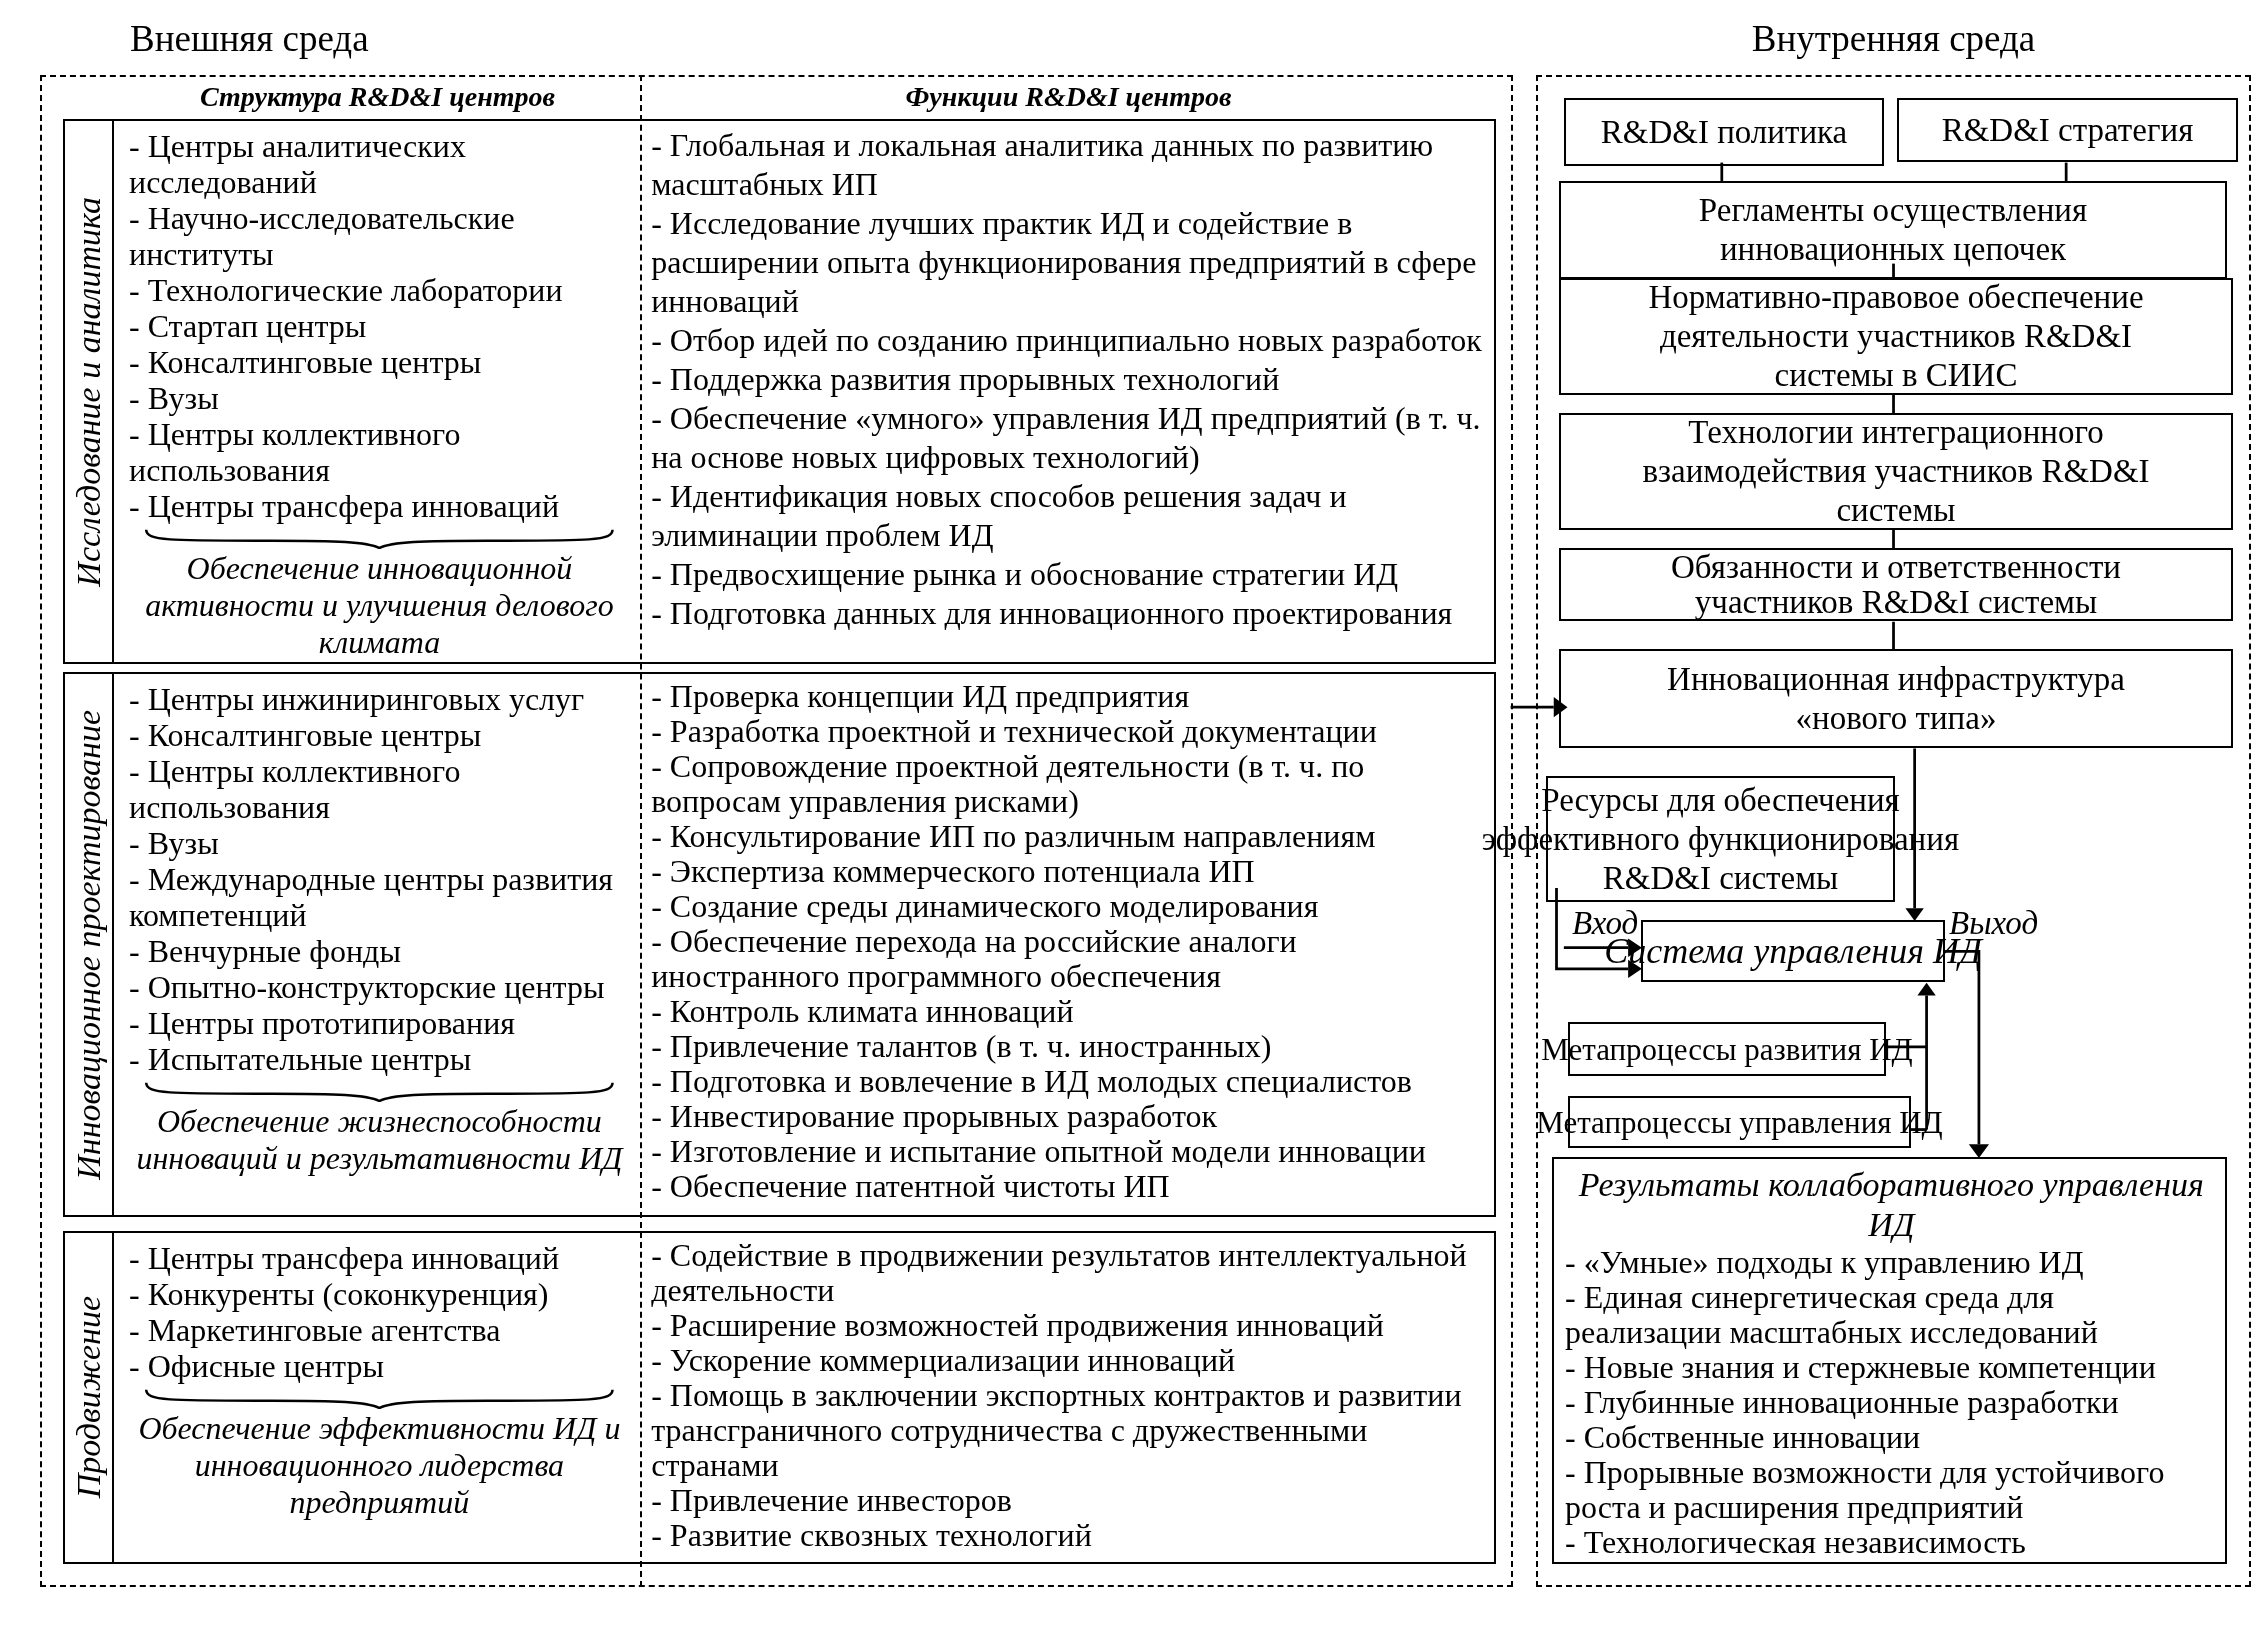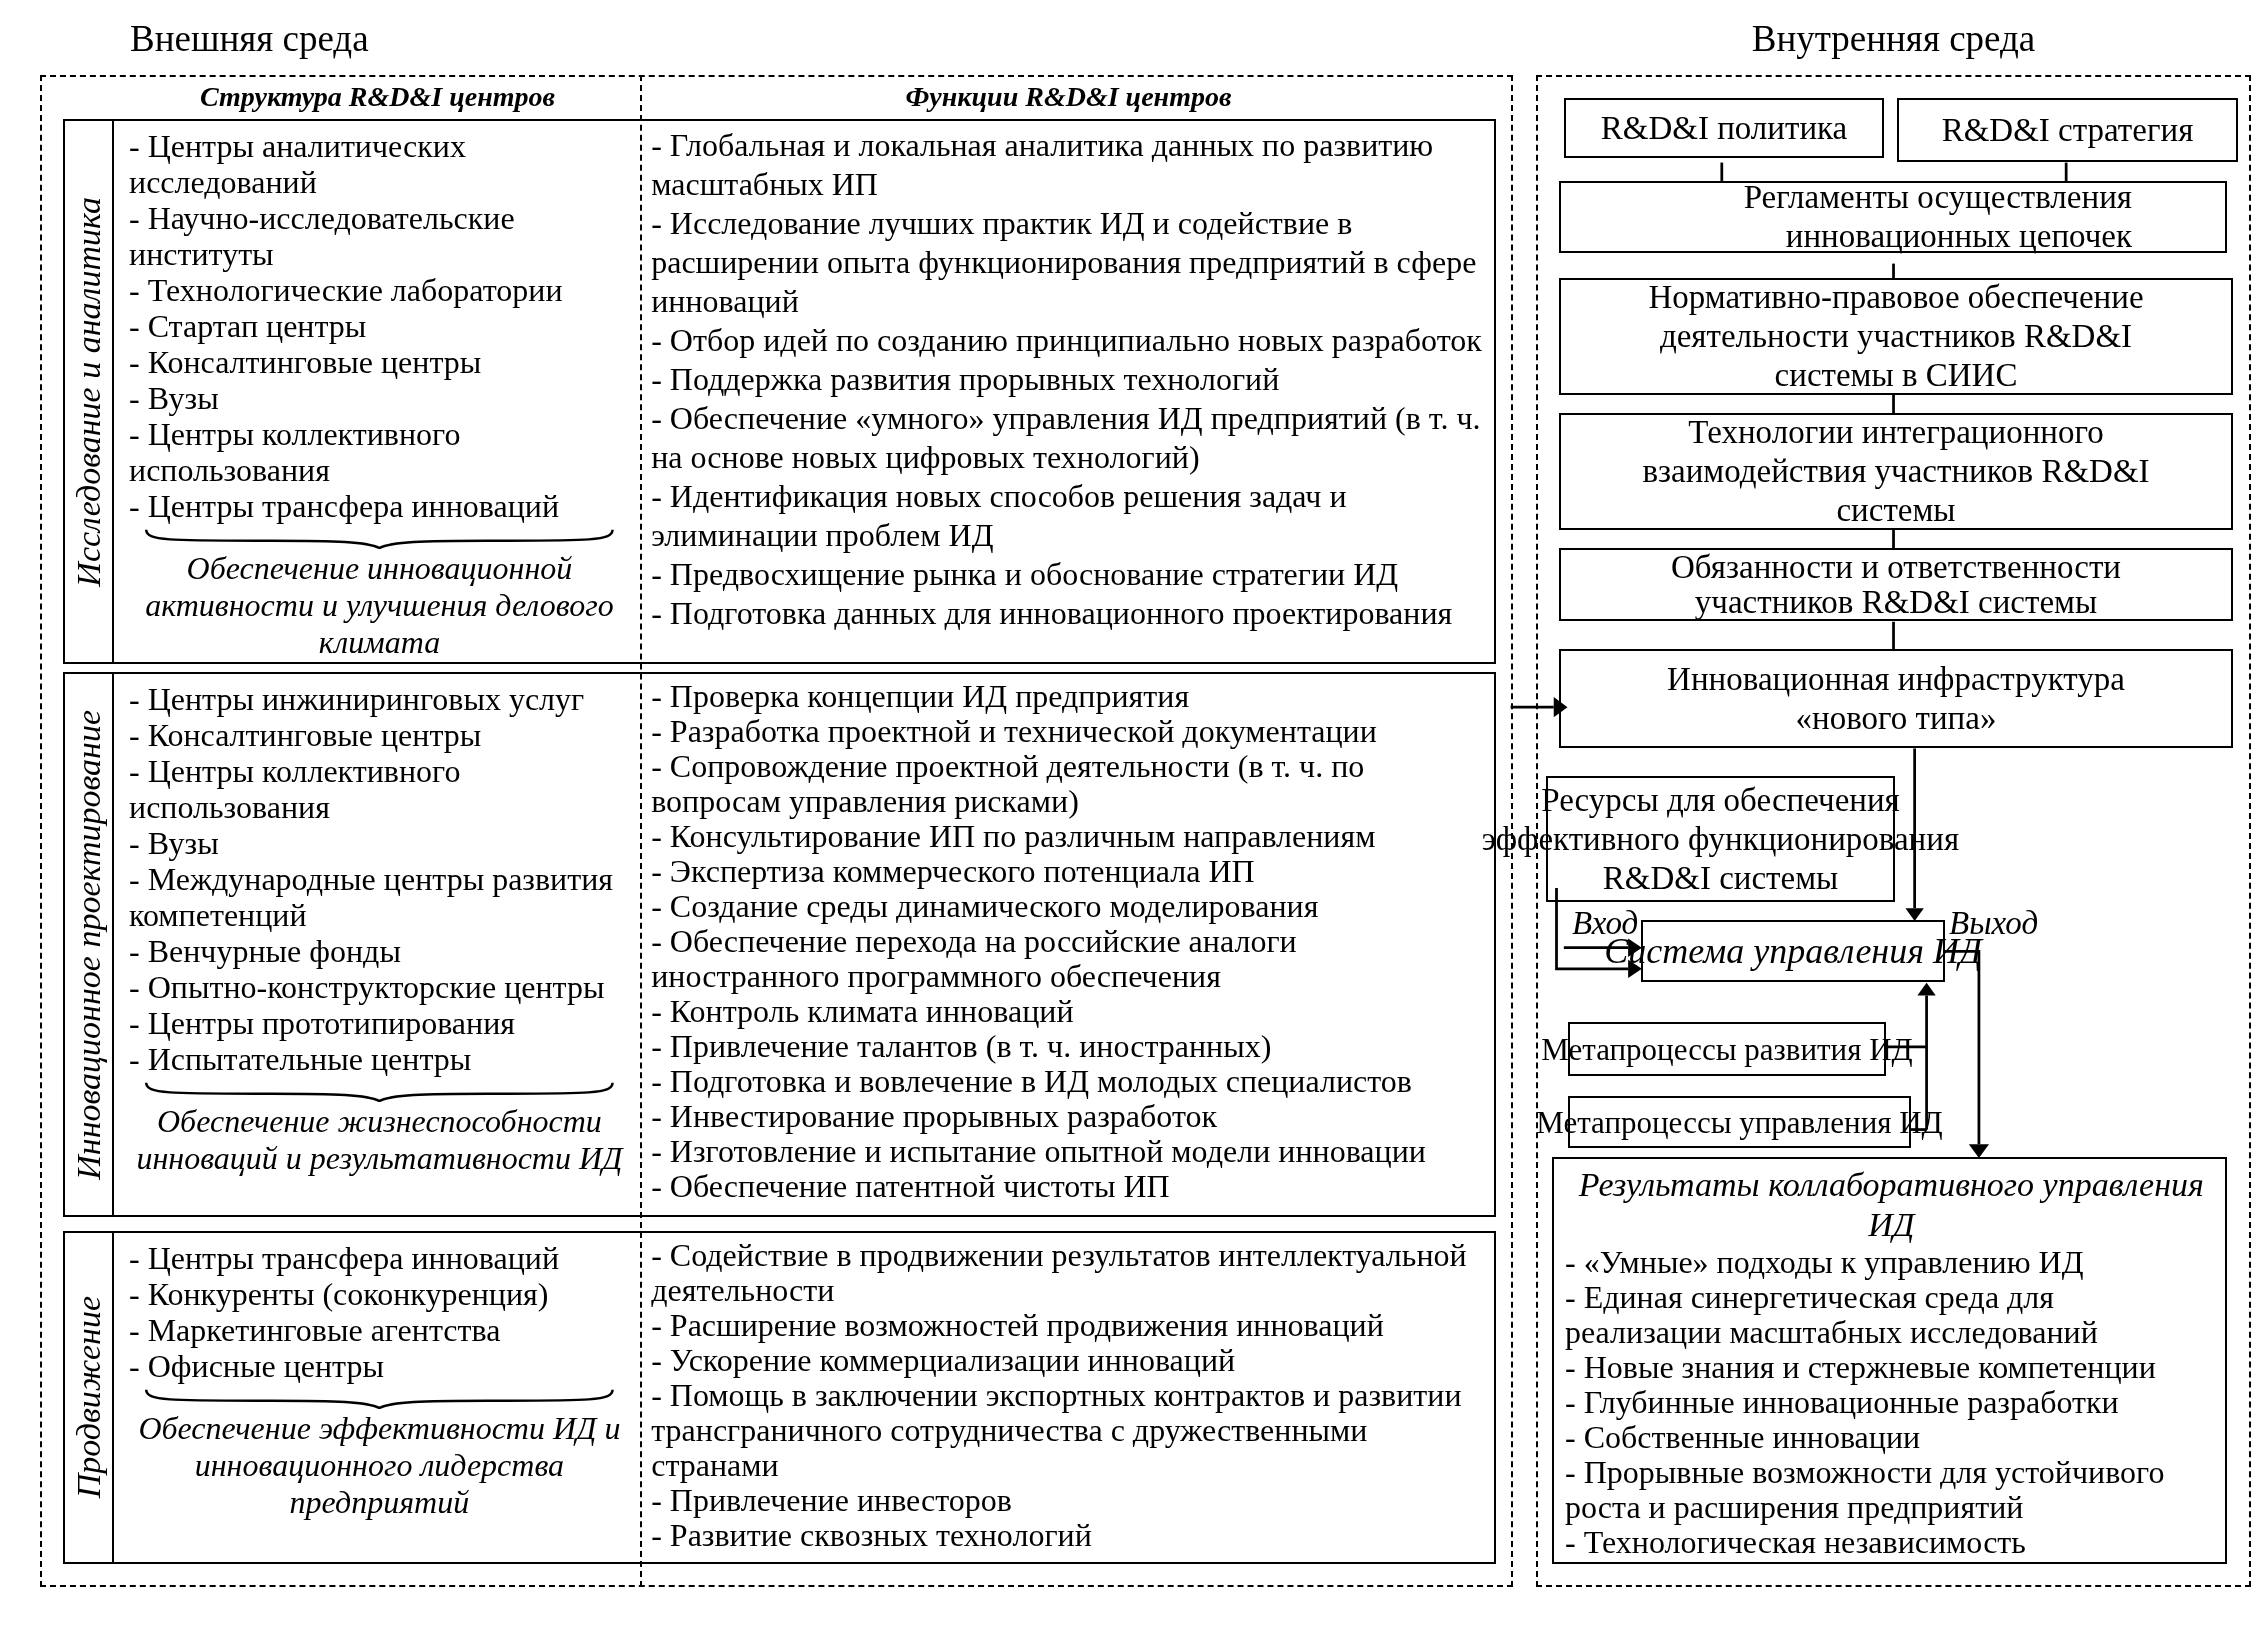--- a/index.html
+++ b/index.html
@@ -45,23 +45,23 @@
   #row-2 .functions .li { line-height: 35px; }
 
   .brace { display: block; width: 96%; height: 22px; margin: 2.8px auto 0; }
   .brace path { stroke: #000; fill: none; stroke-width: 2.5; vector-effect: non-scaling-stroke; }
   .outcome { font-style: italic; font-size: 32px; line-height: 37px; text-align: center; margin-top: 1px; }
 
   .rbox { position: absolute; border: 2.8px solid #000; background: #fff;
     display: flex; align-items: center; justify-content: center;
     text-align: center; font-size: 33px; line-height: 39px; }
   .narrow { max-width: 514px; margin: 0 auto; }
-  #box-policy     { left: 1564px; top: 98px;  width: 320px; height: 60px;  white-space: nowrap; }
+  #box-policy     { left: 1564px; top: 98px;  width: 320px; height: 68px;  white-space: nowrap; }
   #box-strategy   { left: 1897px; top: 98px;  width: 341px; height: 64px;  white-space: nowrap; }
-  #box-regulations{ left: 1559px; top: 181px;  width: 668px; height: 72px; text-align: right;  }
+  #box-regulations{ left: 1559px; top: 181px;  width: 668px; height: 98px;  }
   #box-regulations .narrow { max-width: 478px; }
   #box-legal      { left: 1559px; top: 278px;  width: 674px; height: 117px; }
   #box-inttech    { left: 1559px; top: 413px;  width: 674px; height: 117px; align-items: center; }
   #box-resp       { left: 1559px; top: 548px;  width: 674px; height: 73px; line-height: 35px; }
   #box-infra      { left: 1559px; top: 649px;  width: 674px; height: 99px; }
   #box-resources  { left: 1546px; top: 776px;  width: 349px; height: 126px; overflow: visible; }
   #box-resources .overflow-text { width: 487px; flex: 0 0 auto; }
   #box-system     { left: 1641px; top: 920px; width: 304px; height: 62px;
                     font-style: italic; font-size: 36px; white-space: nowrap; }
   #box-meta-dev   { left: 1568px; top: 1022px; width: 318px; height: 54px; white-space: nowrap; font-size: 31px; }

